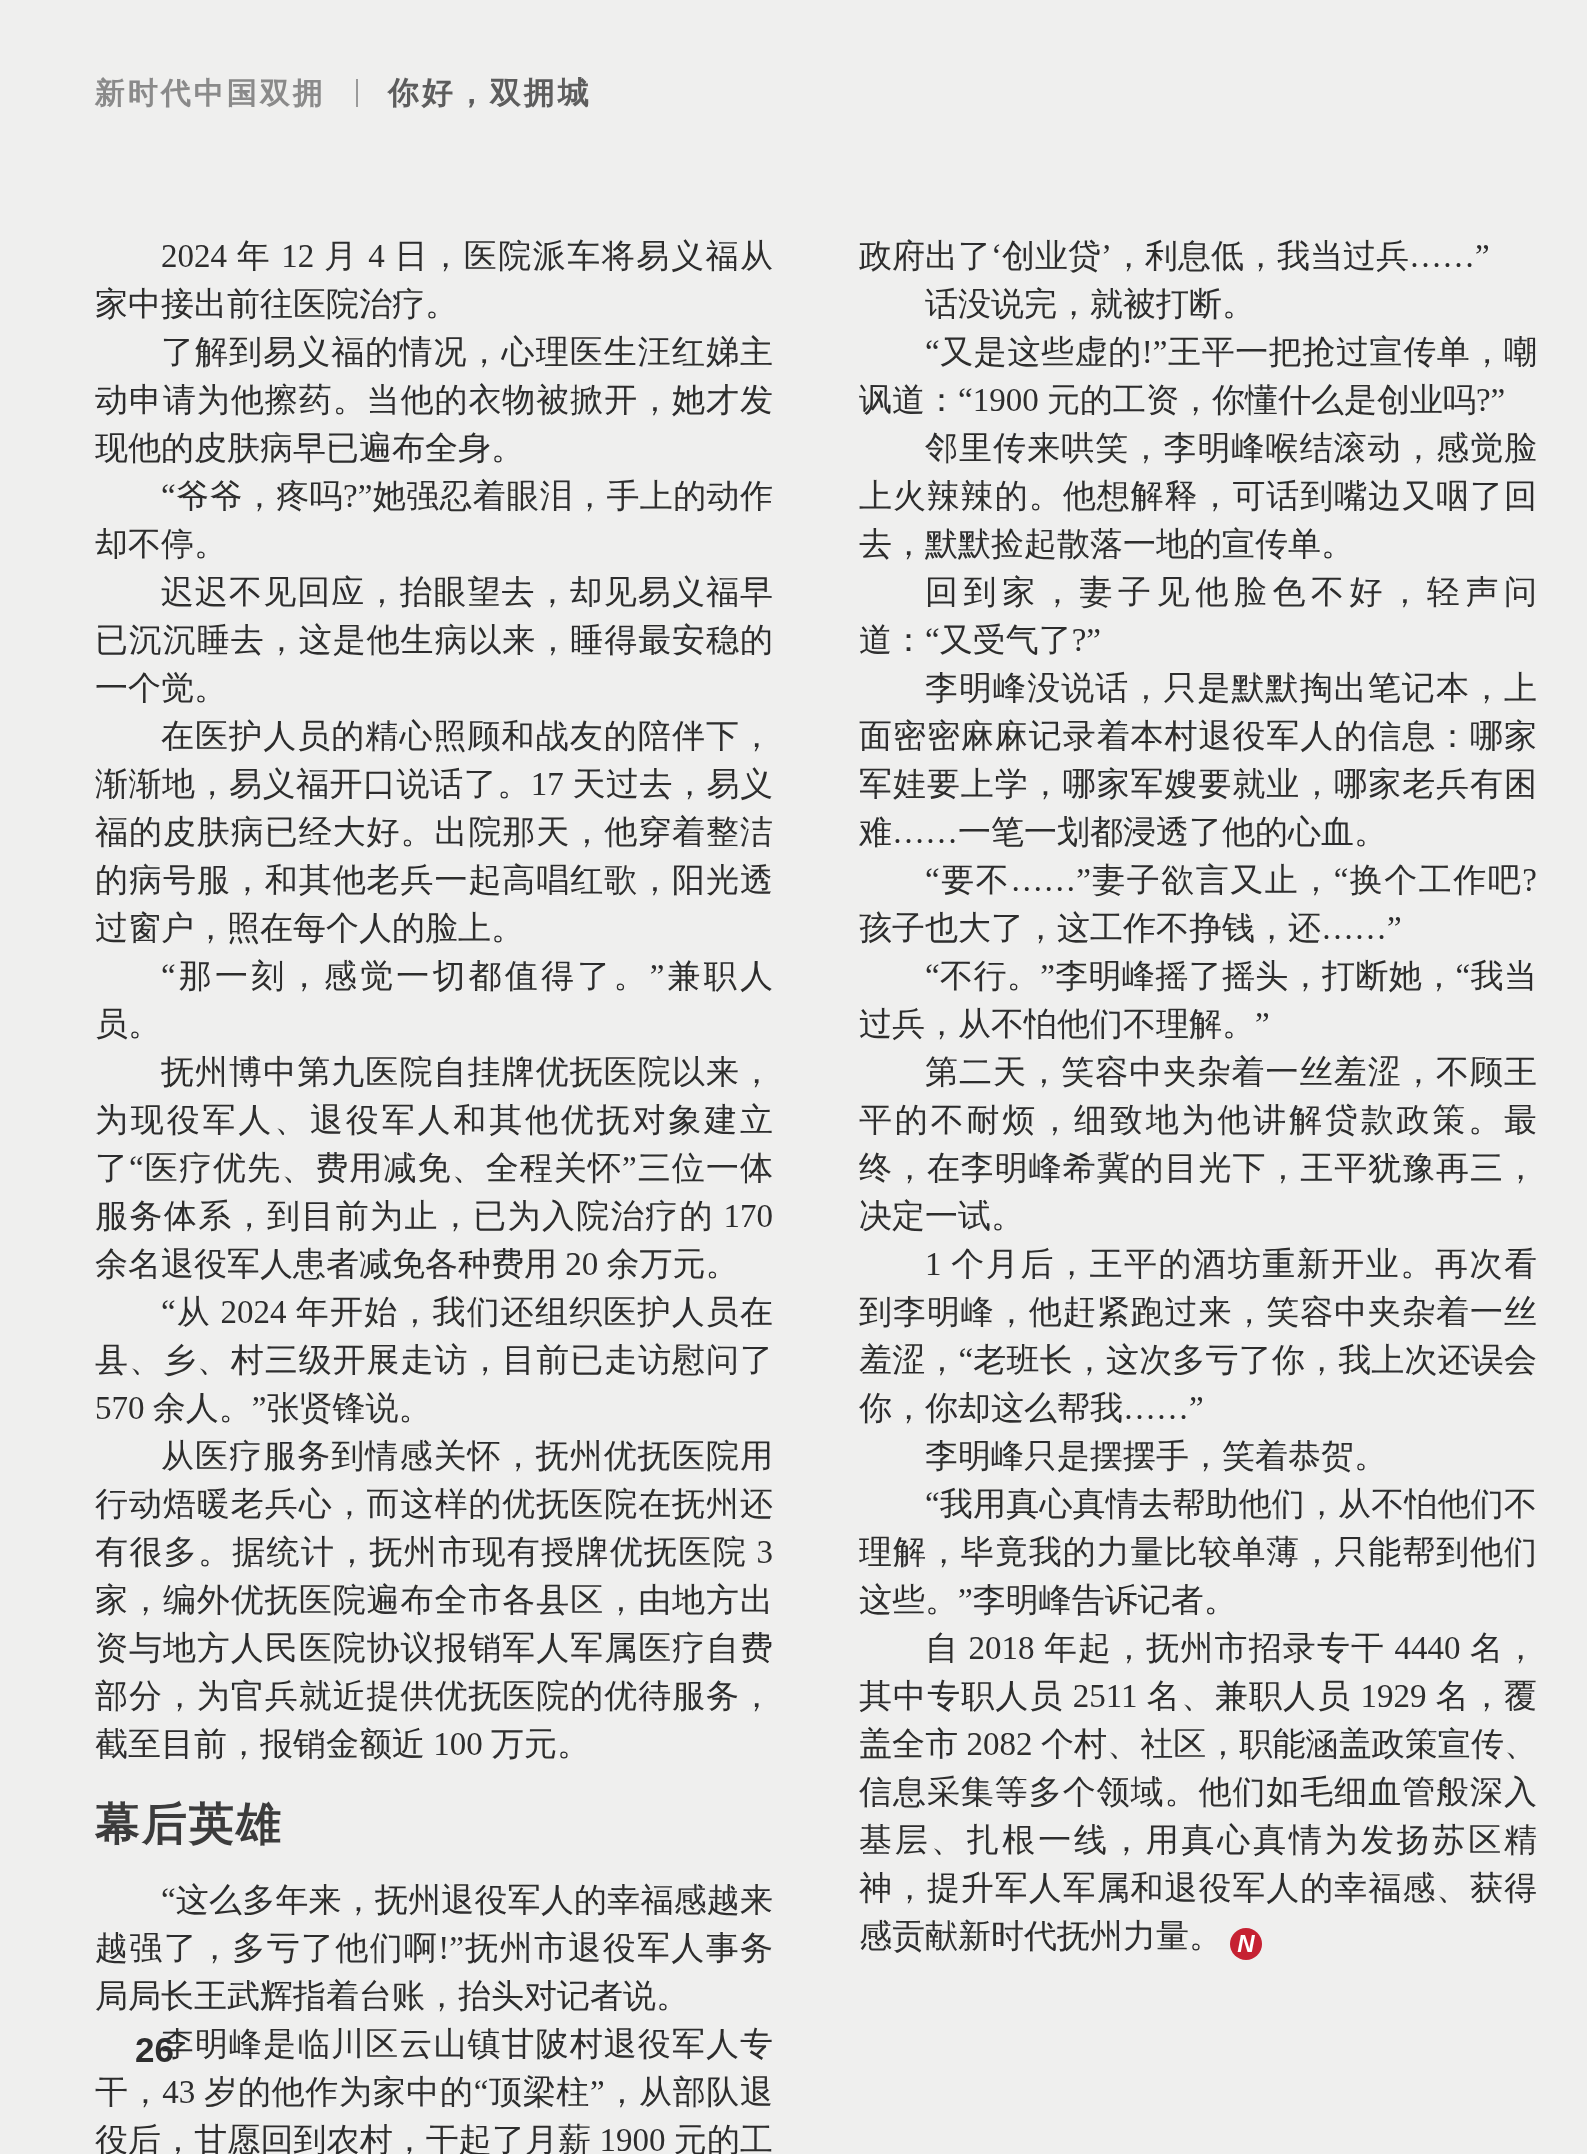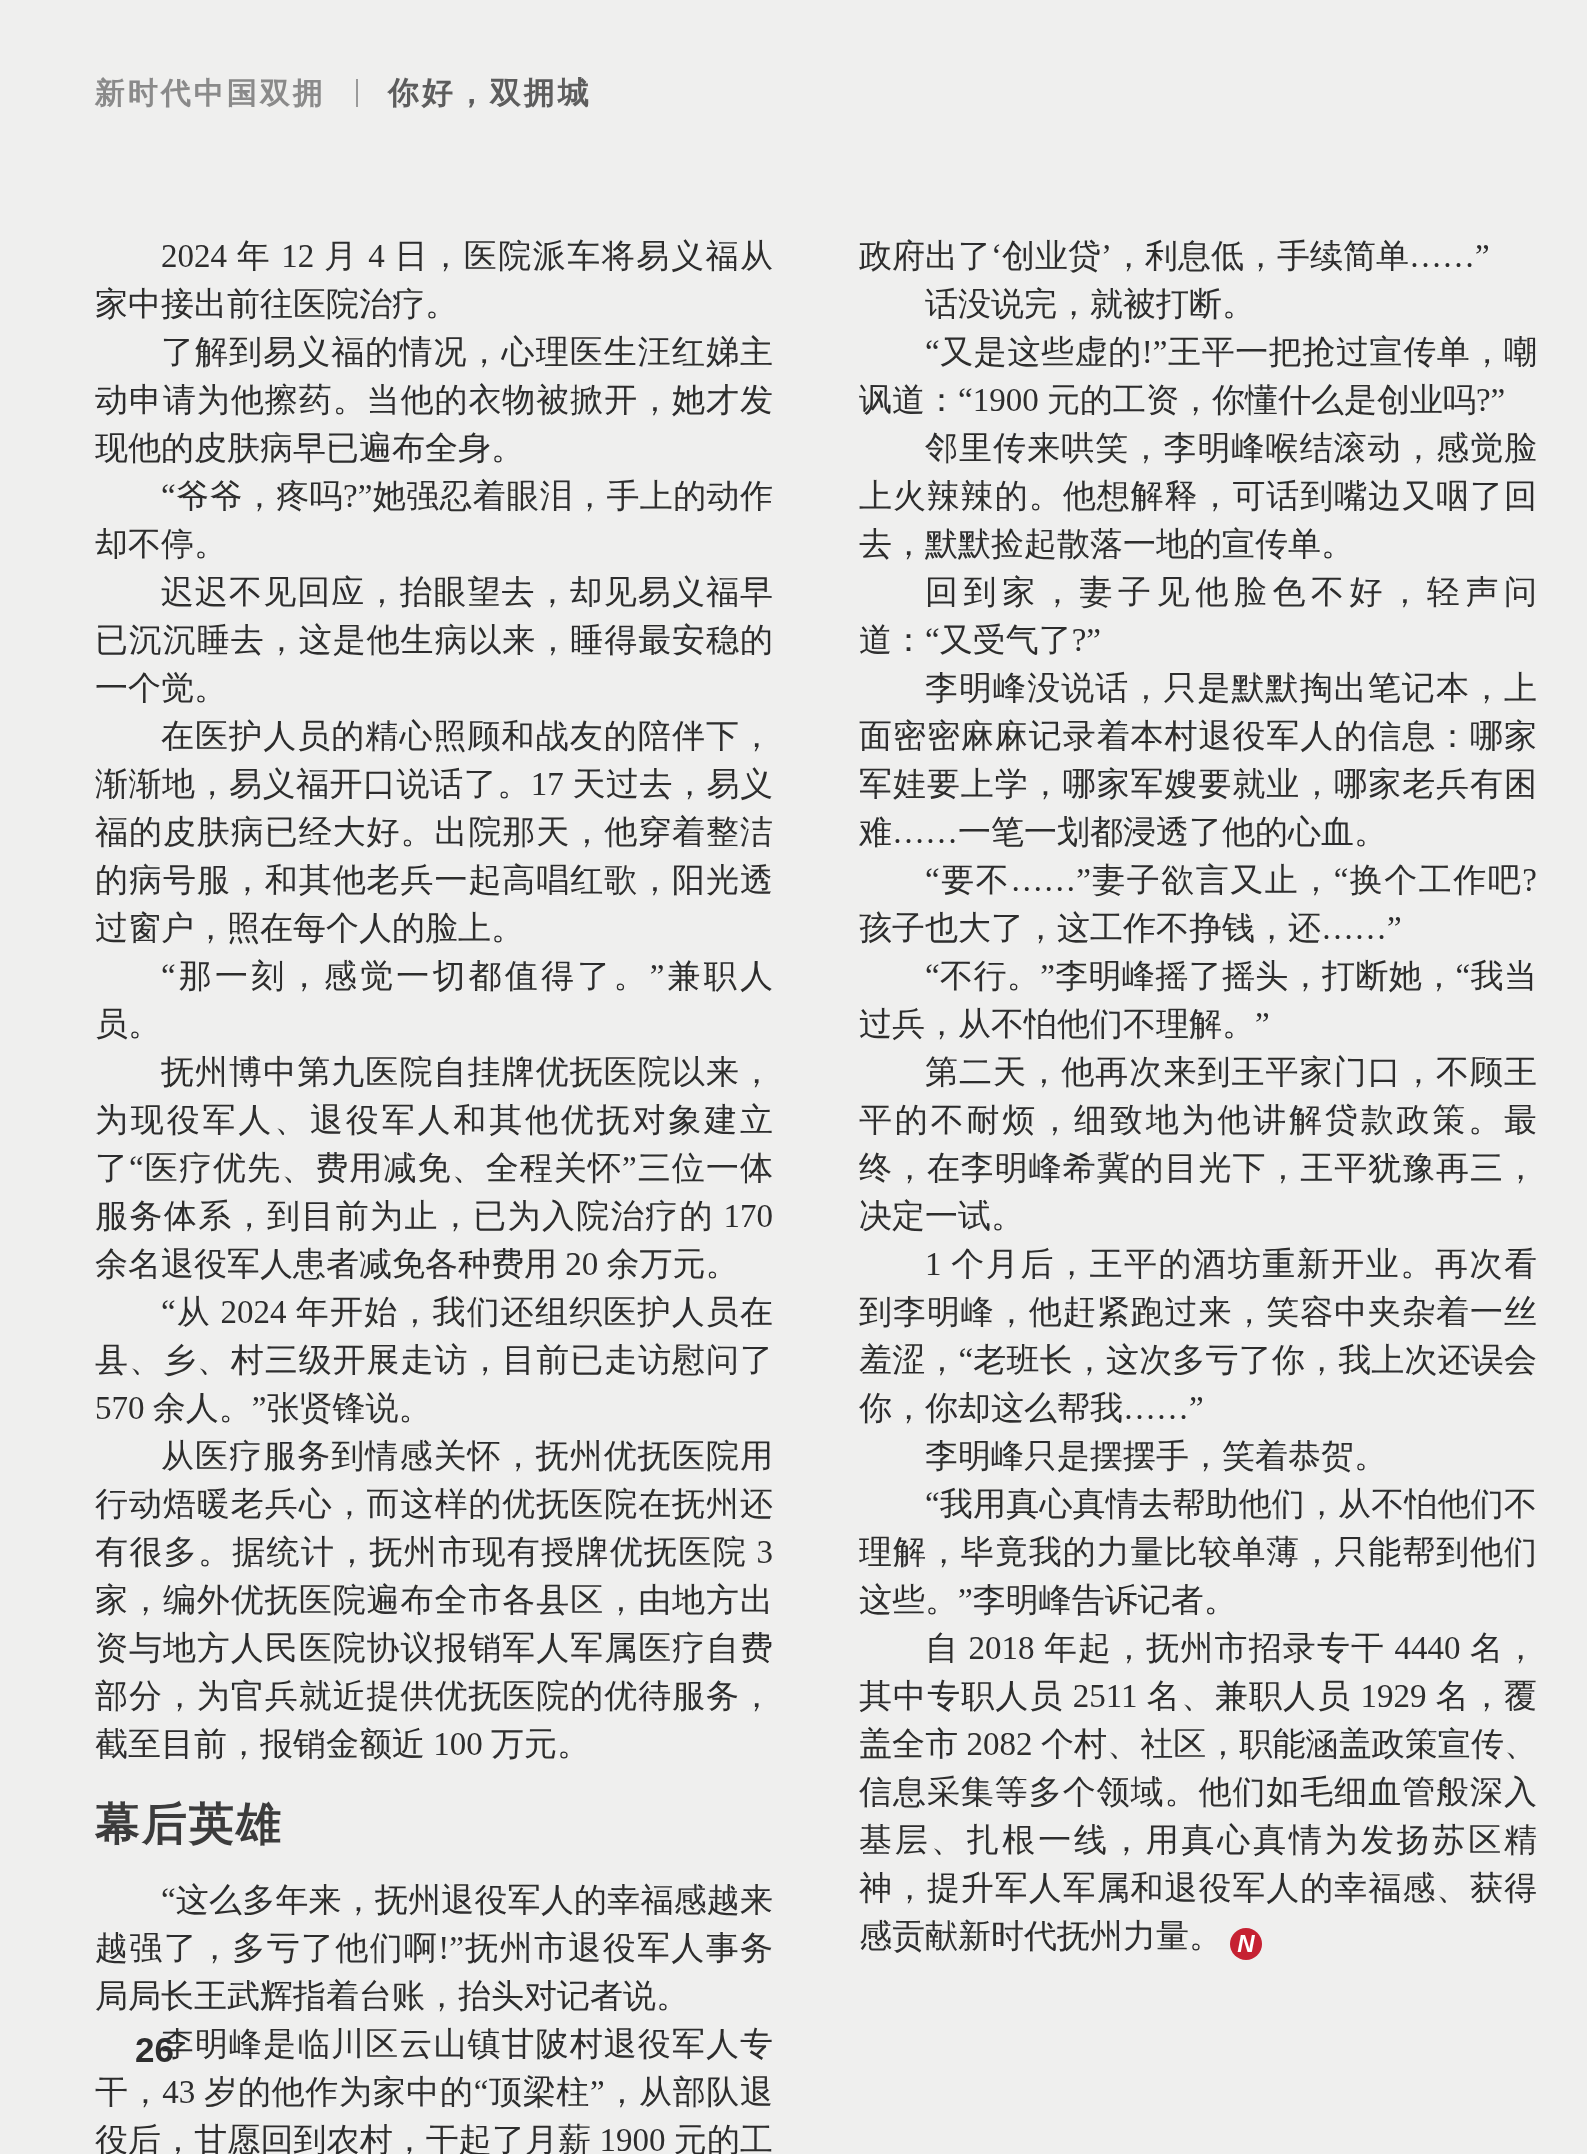--- a/index.html
+++ b/index.html
@@ -115,29 +115,29 @@
           <p class="body-para">从医疗服务到情感关怀，抚州优抚医院用行动焐暖老兵心，而这样的优抚医院在抚州还有很多。据统计，抚州市现有授牌优抚医院 3 家，编外优抚医院遍布全市各县区，由地方出资与地方人民医院协议报销军人军属医疗自费部分，为官兵就近提供优抚医院的优待服务，截至目前，报销金额近 100 万元。</p>
         </div>
       <h2 class="section-heading">幕后英雄</h2>
       <div>
           <p class="body-para">“这么多年来，抚州退役军人的幸福感越来越强了，多亏了他们啊!”抚州市退役军人事务局局长王武辉指着台账，抬头对记者说。</p>
           <p class="body-para">李明峰是临川区云山镇甘陂村退役军人专干，43 岁的他作为家中的“顶梁柱”，从部队退役后，甘愿回到农村，干起了月薪 1900 元的工作。</p>
         </div>
     </div>
     <div class="col">
       <div>
-          <p class="body-para no-indent">政府出了‘创业贷’，利息低，手续简单……”</p>
+          <p class="body-para no-indent">政府出了‘创业贷’，利息低，我当过兵……”</p>
           <p class="body-para">话没说完，就被打断。</p>
           <p class="body-para">“又是这些虚的!”王平一把抢过宣传单，嘲讽道：“1900 元的工资，你懂什么是创业吗?”</p>
           <p class="body-para">邻里传来哄笑，李明峰喉结滚动，感觉脸上火辣辣的。他想解释，可话到嘴边又咽了回去，默默捡起散落一地的宣传单。</p>
           <p class="body-para">回到家，妻子见他脸色不好，轻声问道：“又受气了?”</p>
           <p class="body-para">李明峰没说话，只是默默掏出笔记本，上面密密麻麻记录着本村退役军人的信息：哪家军娃要上学，哪家军嫂要就业，哪家老兵有困难……一笔一划都浸透了他的心血。</p>
           <p class="body-para">“要不……”妻子欲言又止，“换个工作吧?孩子也大了，这工作不挣钱，还……”</p>
           <p class="body-para">“不行。”李明峰摇了摇头，打断她，“我当过兵，从不怕他们不理解。”</p>
-          <p class="body-para">第二天，他再次来到王平家门口，不顾王平的不耐烦，细致地为他讲解贷款政策。最终，在李明峰希冀的目光下，王平犹豫再三，决定一试。</p>
+          <p class="body-para">第二天，笑容中夹杂着一丝羞涩，不顾王平的不耐烦，细致地为他讲解贷款政策。最终，在李明峰希冀的目光下，王平犹豫再三，决定一试。</p>
           <p class="body-para">1 个月后，王平的酒坊重新开业。再次看到李明峰，他赶紧跑过来，笑容中夹杂着一丝羞涩，“老班长，这次多亏了你，我上次还误会你，你却这么帮我……”</p>
           <p class="body-para">李明峰只是摆摆手，笑着恭贺。</p>
           <p class="body-para">“我用真心真情去帮助他们，从不怕他们不理解，毕竟我的力量比较单薄，只能帮到他们这些。”李明峰告诉记者。</p>
           <p class="body-para">自 2018 年起，抚州市招录专干 4440 名，其中专职人员 2511 名、兼职人员 1929 名，覆盖全市 2082 个村、社区，职能涵盖政策宣传、信息采集等多个领域。他们如毛细血管般深入基层、扎根一线，用真心真情为发扬苏区精神，提升军人军属和退役军人的幸福感、获得感贡献新时代抚州力量。<span class="end-mark">N</span></p>
         </div>
     </div>
   </div>
 
   <div class="page-number">26</div>
 

